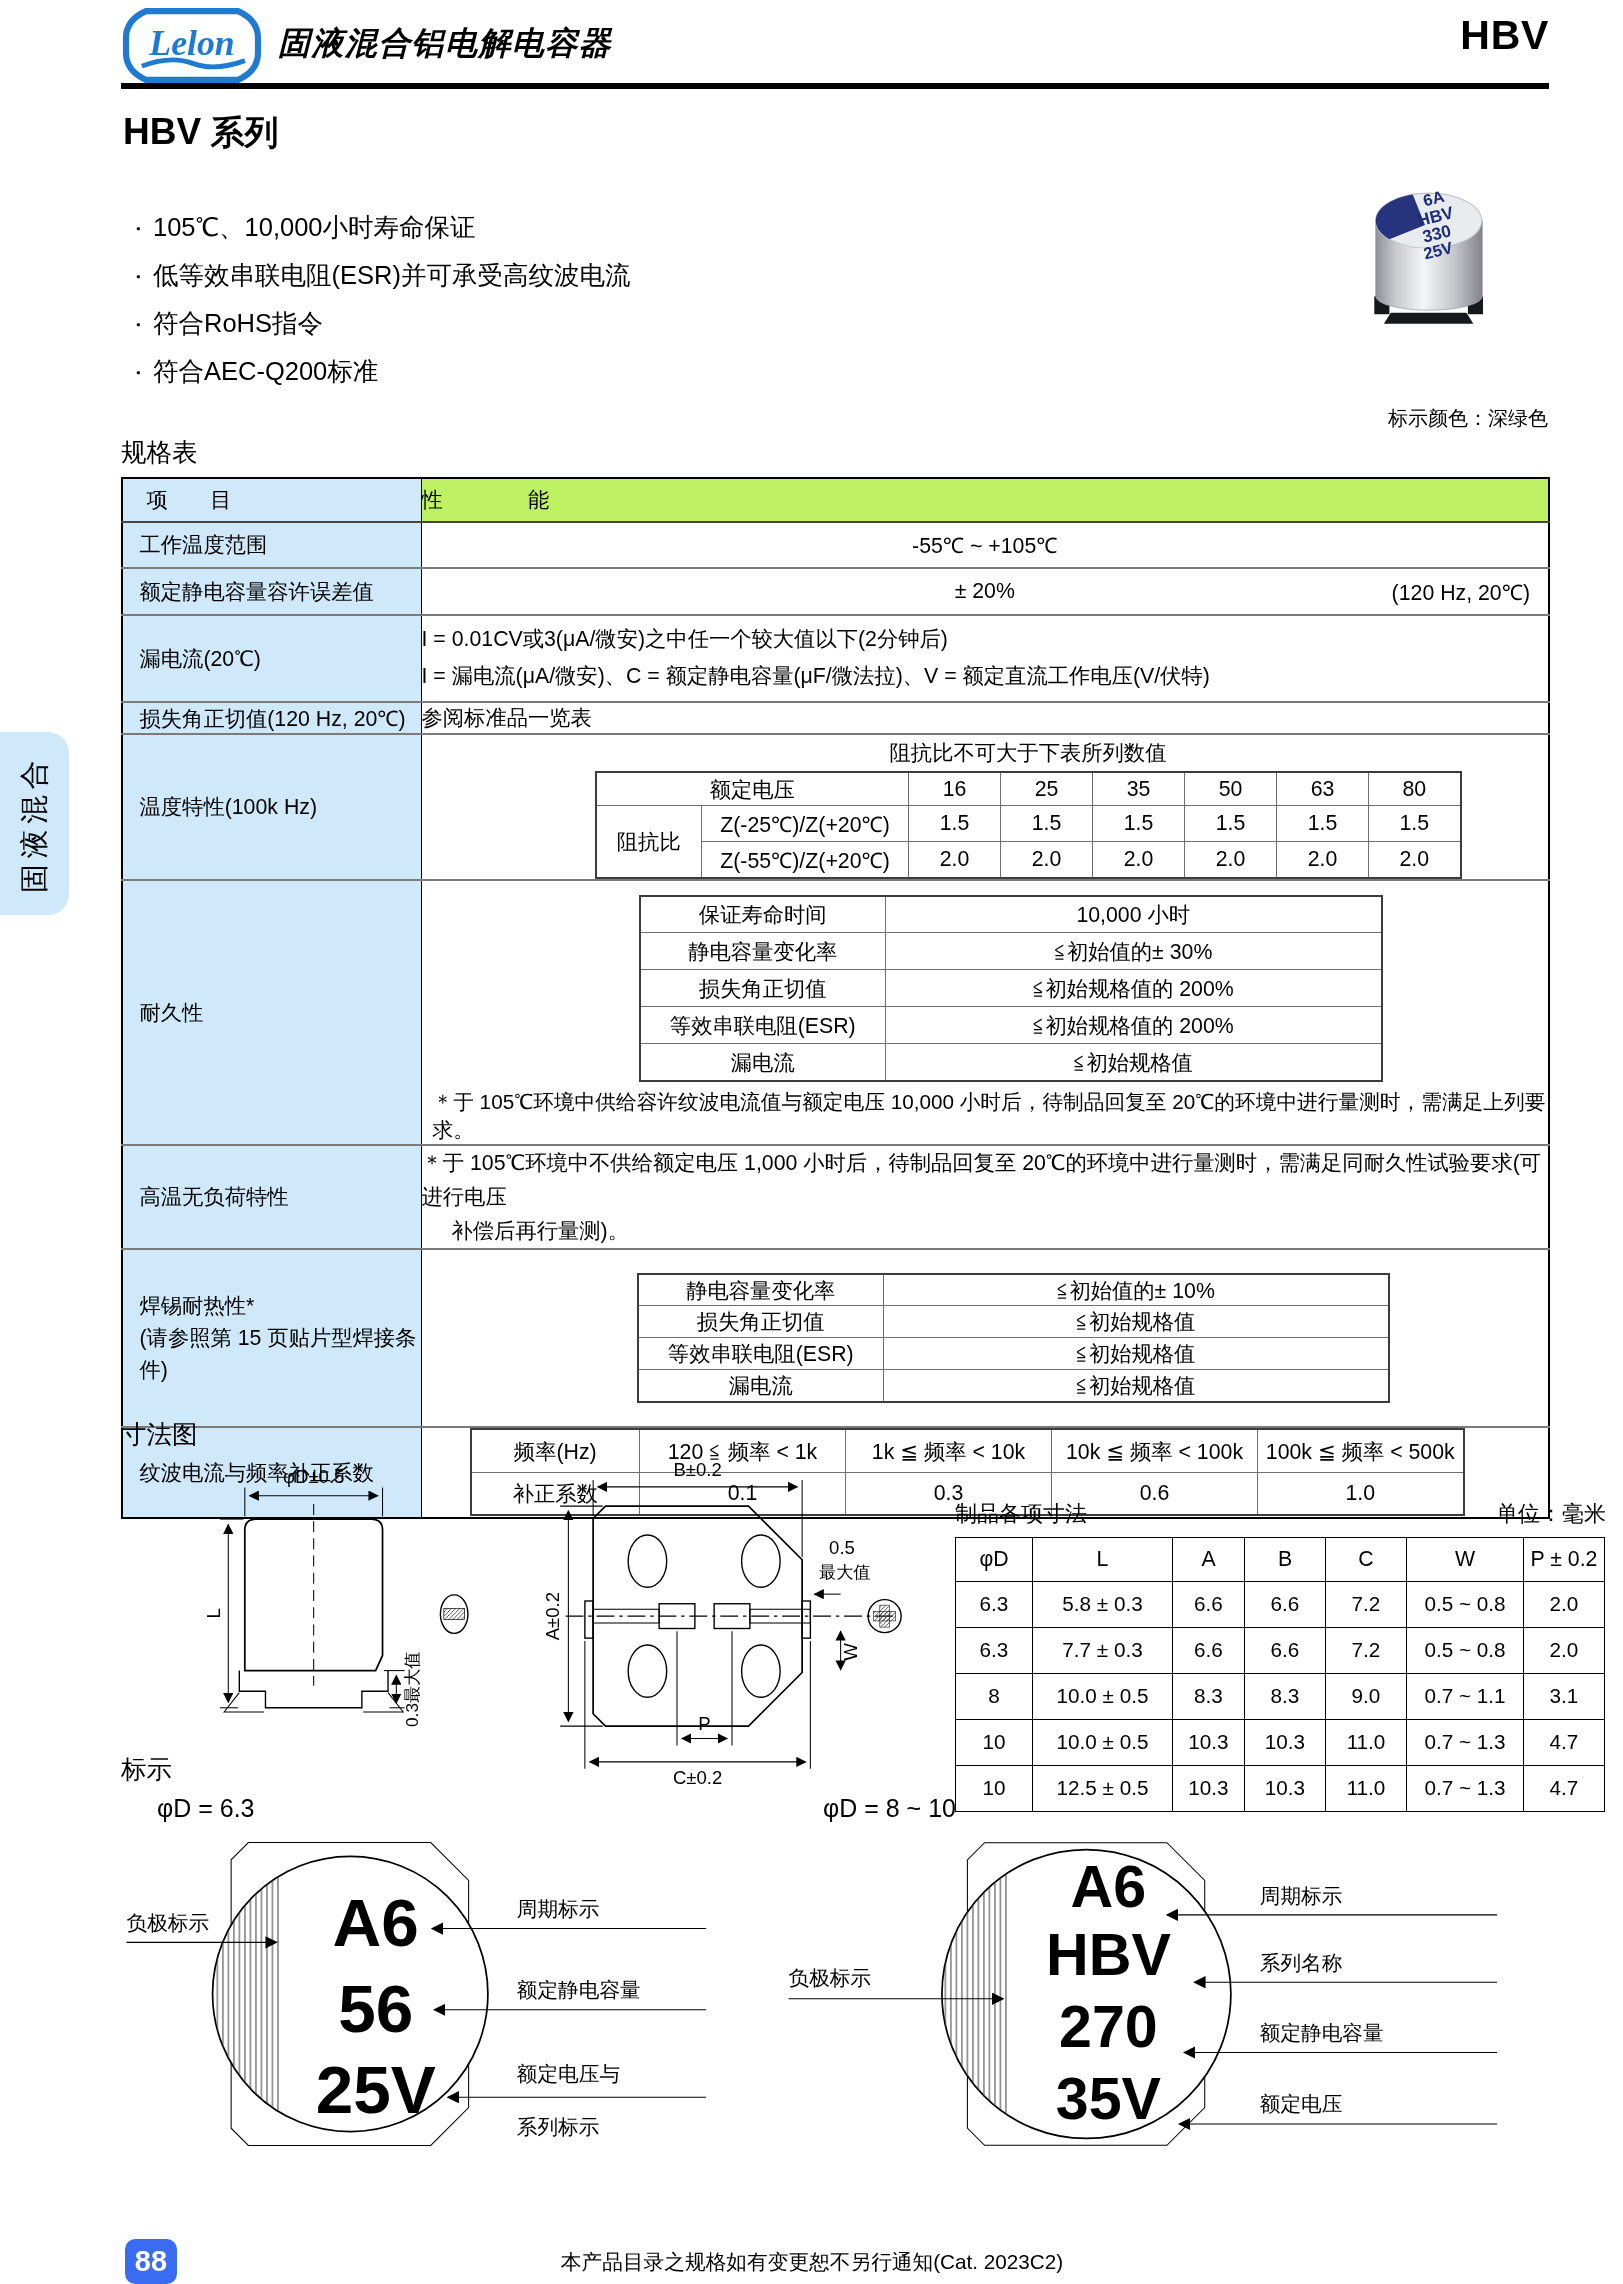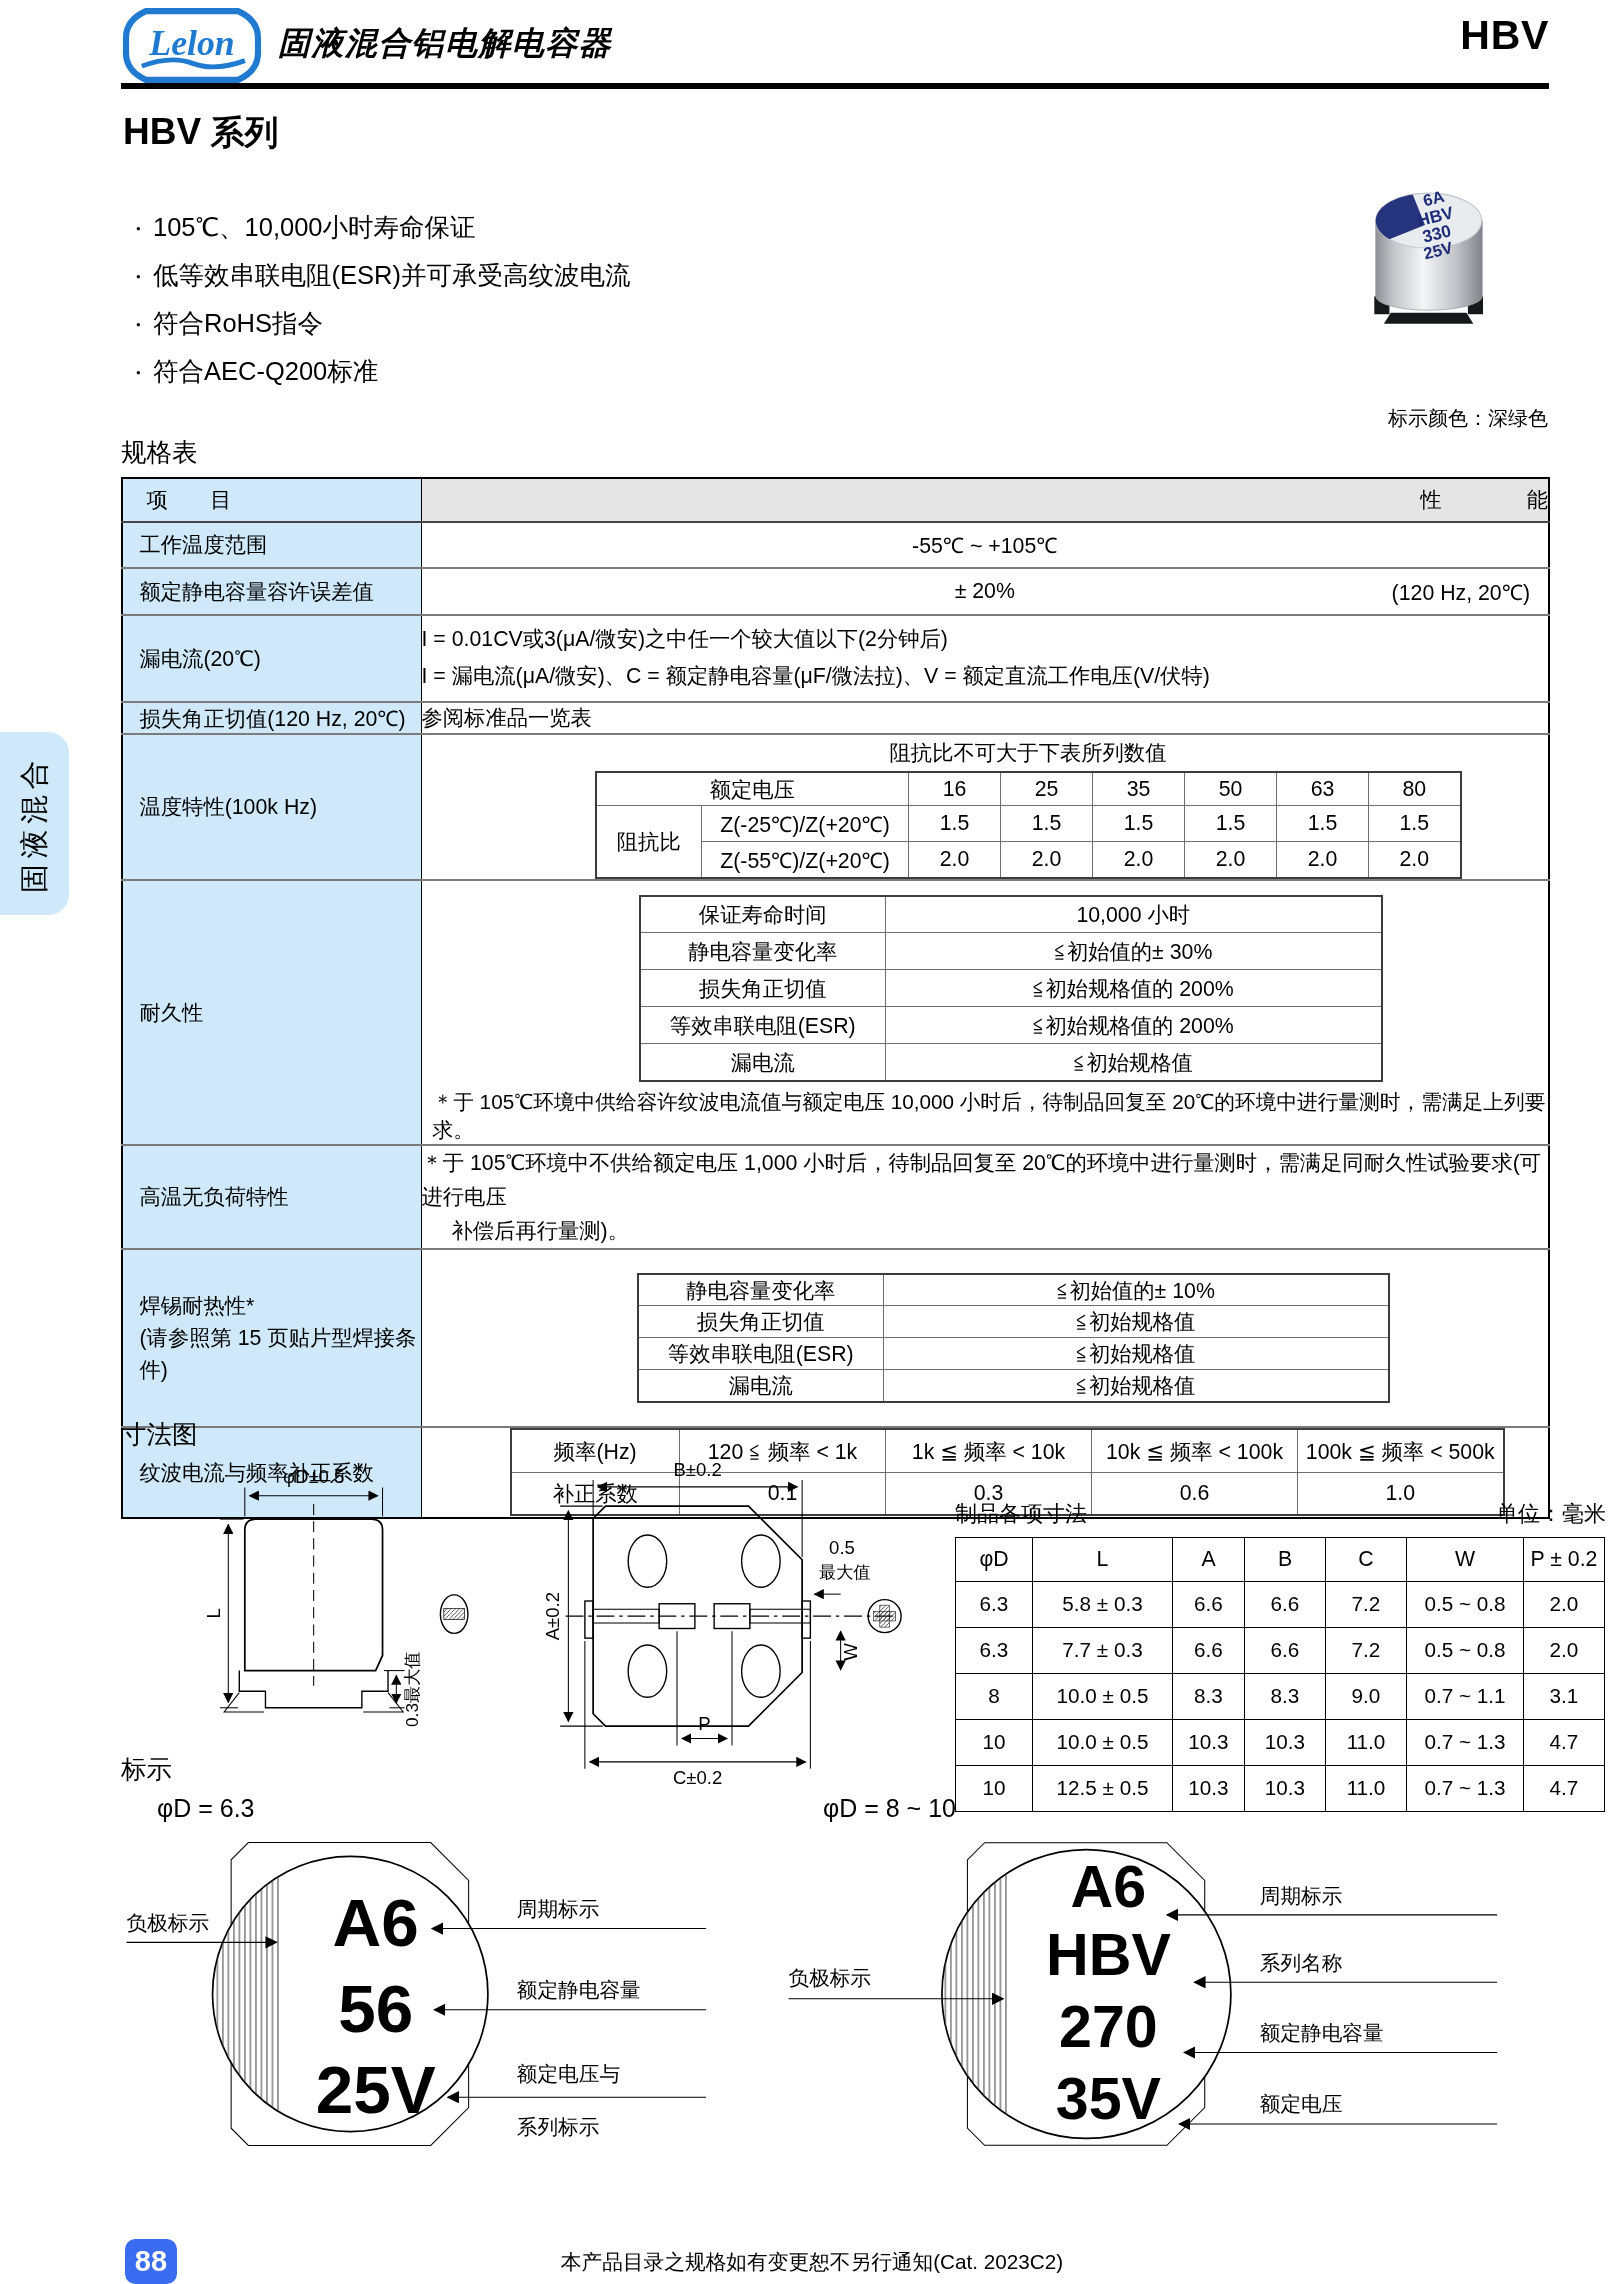--- a/index.html
+++ b/index.html
@@ -38,21 +38,21 @@
   
   .spec-sec{position:absolute;top:435px;left:121px;width:1428px;}
   .spec-sec .sec-h{margin-bottom:6.9px;}
   table.spec{border-collapse:collapse;width:1428px;table-layout:fixed;
              border:2.8px solid #000;}
   table.spec th,table.spec td{border-top:2.1px solid #7b7b7b;padding:0;vertical-align:middle;}
   table.spec tr.first th,table.spec tr.first td{border-top:none;}
   table.spec th{background:#cfe9fb;border-right:1.4px solid #000;text-align:left;
                 font-weight:400;font-size:21.3px;padding-left:16.5px;}
   table.spec tr.first th{padding-left:23.4px;}
-  table.spec tr.first td{background:#e5e5e5;text-align:right;font-size:21.3px;margin-top:24px;}
+  table.spec tr.first td{background:#bef264;text-align:left;font-size:21.3px;margin-top:24px;}
   table.spec tr.first th,table.spec tr.first td{border-bottom:2.8px solid #444;}
   td.v{font-size:21.3px;}
   .v-center{text-align:center;}
   .tol-cell{position:relative;}
   .tol-cond{position:absolute;right:18px;top:50%;transform:translateY(-50%);}
   .pad-l{padding-left:11px;}
   .two-line div{line-height:37px;}
   .lbl-multi{line-height:32px;}
 
   
@@ -60,21 +60,21 @@
                border:2.1px solid #3c3c3c;}
   table.itable td{border:1.4px solid #6e6e6e;text-align:center;font-size:21.3px;
                   vertical-align:middle;padding:0;}
   .tc-wrap{margin-left:173px;width:867px;}
   .tc-caption{text-align:center;font-size:21.3px;margin:2.8px 0 4.1px 0;}
   .endu-wrap{margin-left:217px;width:741px;margin-top:14px;}
   .endu-note{font-size:20.7px;padding-left:11px;margin-top:6.2px;}
   .shelf-note div{font-size:21.3px;line-height:34px;}
   .shelf-note div:nth-child(2){padding-left:30px;}
   .sold-wrap{margin-left:215px;width:750px;}
-  .rip-wrap{margin-left:88px;width:860px;}
+  .rip-wrap{margin-left:48px;width:860px;}
 
   
   .dims-sec{position:absolute;top:1417px;left:121px;width:1487px;}
   .dims-row{position:relative;margin-top:5.5px;height:358px;}
   .svg-side{position:absolute;left:41px;top:6.9px;}
   .svg-bottom{position:absolute;left:413px;top:0px;}
   .dimtbl{position:absolute;left:834px;top:41px;width:651px;}
   .dimtbl-head{display:flex;justify-content:space-between;font-size:22px;margin-bottom:8.3px;}
   table.dt{border-collapse:collapse;width:648px;table-layout:fixed;}
   table.dt td{border:1.4px solid #000;text-align:center;font-size:20.7px;height:43px;}

